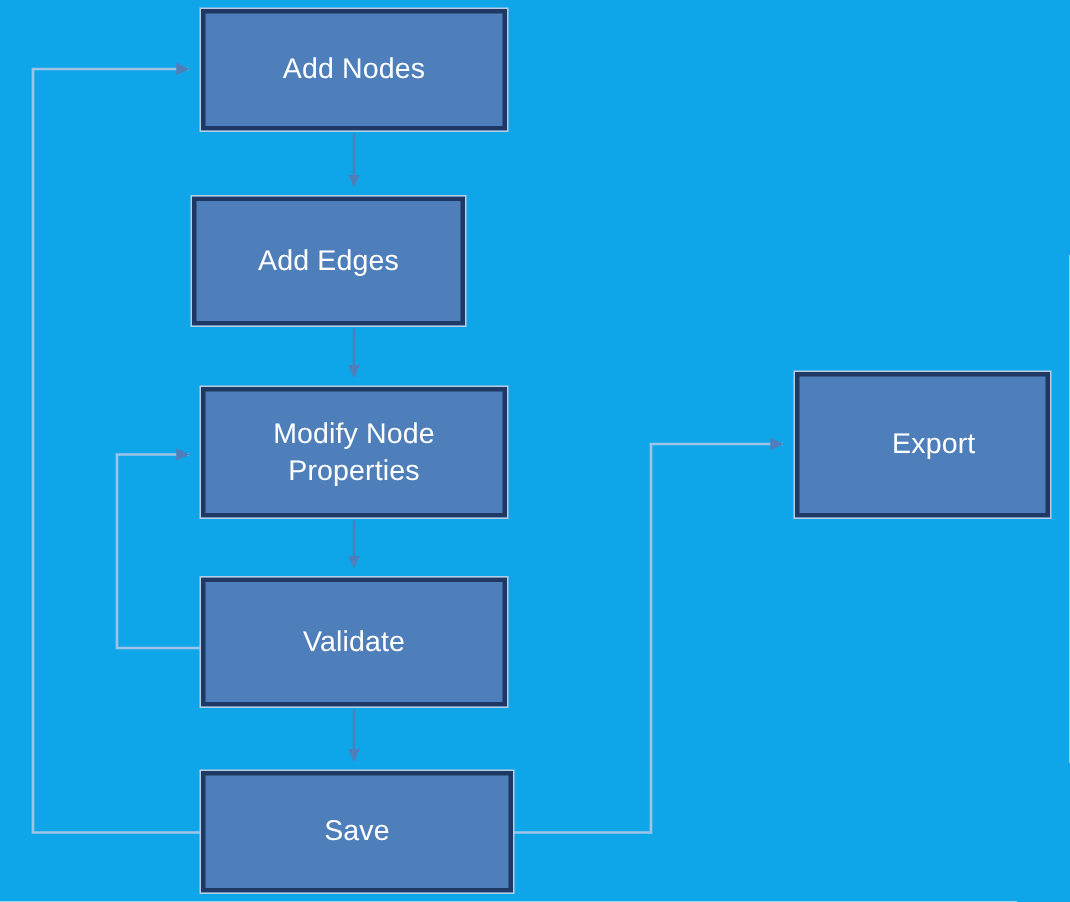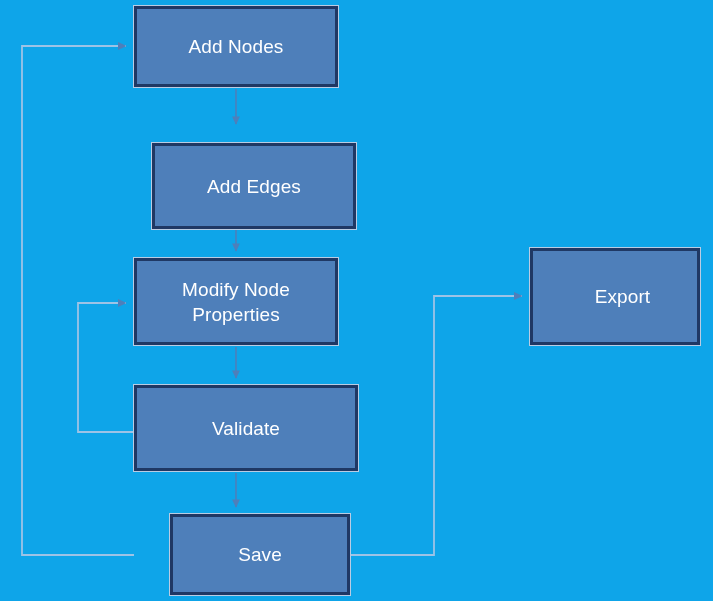--- a/index.html
+++ b/index.html
@@ -72,34 +72,34 @@
 
     <path d="M134,555 L22,555 L22,46 L126,46" fill="none" stroke="#9dc3e6" stroke-width="1.8" marker-end="url(#arrow-loop)"></path>
 
     <path d="M338,555 L434,555 L434,296 L522,296" fill="none" stroke="#9dc3e6" stroke-width="1.8" marker-end="url(#arrow-loop)"></path>
   </svg>
 
   <div class="node-box" style="left:134px; top:6px; width:204px; height:81px;">
     <span class="node-label">Add Nodes</span>
   </div>
 
-  <div class="node-box" style="left:152px; top:131px; width:204px; height:86px;margin-top:12px;">
+  <div class="node-box" style="left:128px; top:131px; width:182px; height:86px;">
     <span class="node-label">Add Edges</span>
   </div>
 
   <div class="node-box" style="left:134px; top:258px; width:204px; height:87px;text-align:center;">
     <span class="node-label">Modify Node
 Properties</span>
   </div>
 
-  <div class="node-box" style="left:134px; top:385px; width:224px; height:86px;">
+  <div class="node-box" style="left:134px; top:385px; width:204px; height:86px;">
     <span class="node-label">Validate</span>
   </div>
 
-  <div class="node-box" style="left:134px; top:514px; width:180px; height:81px;margin-left:36px;">
+  <div class="node-box" style="left:134px; top:514px; width:208px; height:81px;">
     <span class="node-label">Save</span>
   </div>
 
   <div class="node-box" style="left:530px; top:248px; width:170px; height:97px;padding-left:15px;">
     <span class="node-label">Export</span>
   </div>
 
 </div>
 
 </body></html>

